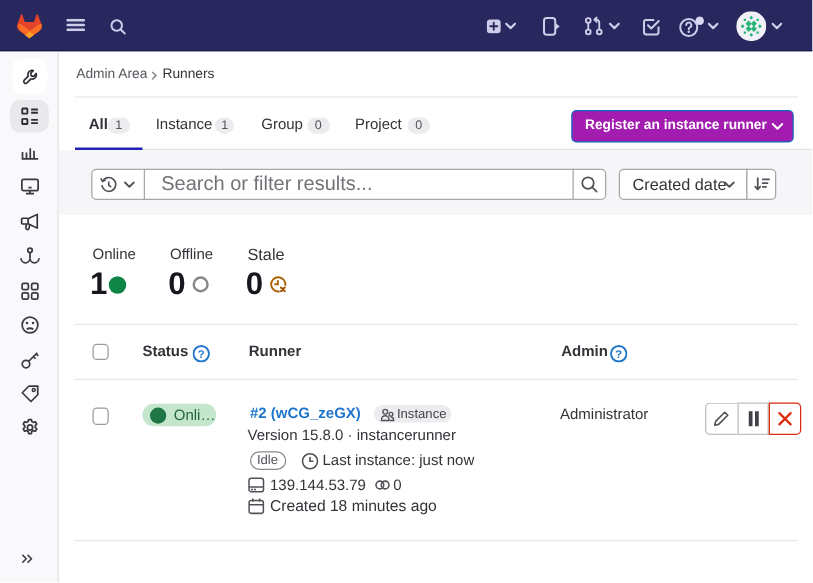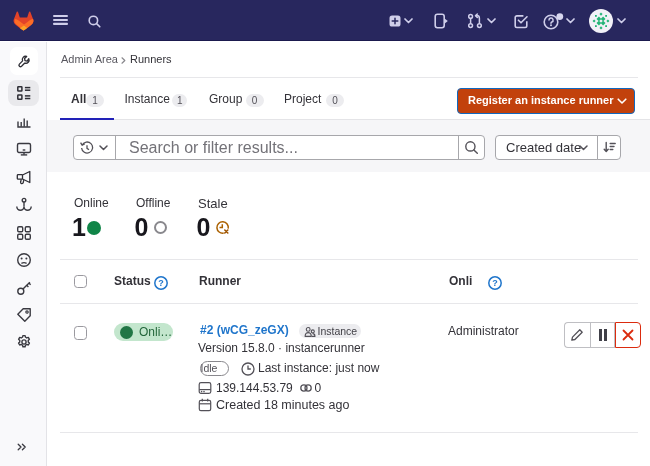--- a/index.html
+++ b/index.html
@@ -183,21 +183,21 @@
 <div class="abs badge" style="left:86px;top:93.5px;width:18px;height:13px;line-height:13px">1</div>
 <div class="abs" style="left:124.5px;top:91.5px;font-size:12px;line-height:15px;color:#333238">Instance</div>
 <div class="abs badge" style="left:172.3px;top:93.5px;width:15px;height:13px;line-height:13px">1</div>
 <div class="abs" style="left:209px;top:91.5px;font-size:12px;line-height:15px;color:#333238">Group</div>
 <div class="abs badge" style="left:245.5px;top:93.5px;width:18px;height:13px;line-height:13px">0</div>
 <div class="abs" style="left:284px;top:91.5px;font-size:12px;line-height:15px;color:#333238">Project</div>
 <div class="abs badge" style="left:326px;top:93.5px;width:18px;height:13px;line-height:13px">0</div>
 <div class="abs" style="left:60px;top:119px;width:590px;height:1px;background:#e4e4e7"></div>
 <div class="abs" style="left:60px;top:118px;width:54px;height:2px;background:#2222b8"></div>
 
-<div class="abs" style="left:457px;top:88px;width:178px;height:26px;background:#c2410c;border:1px solid #1068bf;border-radius:4px;color:#fff;font-size:11px;font-weight:bold;line-height:22px;white-space:nowrap;padding-left:10px">Register an instance runner</div>
+<div class="abs" style="left:457px;top:88px;width:178px;height:26px;background:#a21caf;border:1px solid #1068bf;border-radius:4px;color:#fff;font-size:11px;font-weight:bold;line-height:22px;white-space:nowrap;padding-left:10px">Register an instance runner</div>
 <svg class="abs" style="left:617px;top:98px" width="10" height="7" viewBox="0 0 10 7">
     <path d="M1.2 1.2 5 5l3.8-3.8" fill="none" stroke="#fff" stroke-width="1.6" stroke-linecap="round" stroke-linejoin="round"></path>
   </svg>
 
 <div class="abs" style="left:47px;top:120px;width:603px;height:52px;background:#f6f6f8"></div>
 <div class="abs" style="left:73px;top:135px;width:412px;height:25px;background:#fff;border:1px solid #a7a7ab;border-radius:4px"></div>
 <div class="abs" style="left:115px;top:135px;width:1px;height:25px;background:#a7a7ab"></div>
 <div class="abs" style="left:458px;top:135px;width:1px;height:25px;background:#a7a7ab"></div>
 <svg class="abs" style="left:80px;top:141px" width="14" height="14" viewBox="0 0 14 14">
   <g fill="none" stroke="#535158" stroke-width="1.3">
@@ -242,21 +242,21 @@
 </svg>
 
 <div class="hline" style="top:259px"></div>
 <div class="abs" style="left:73.5px;top:274.5px;width:13.5px;height:13.5px;border:1.2px solid #9a999f;border-radius:3.5px;background:#fff"></div>
 <div class="abs" style="left:114px;top:274px;font-size:12px;line-height:15px;font-weight:bold;color:#333238">Status</div>
 <svg class="abs" style="left:154px;top:276px" width="14" height="14" viewBox="0 0 14 14">
   <circle cx="7" cy="7" r="6.2" fill="none" stroke="#1f75cb" stroke-width="1.5"></circle>
   <text x="7" y="10.3" font-size="9" font-weight="bold" fill="#1f75cb" text-anchor="middle" font-family="Liberation Sans">?</text>
 </svg>
 <div class="abs" style="left:199px;top:274px;font-size:12px;line-height:15px;font-weight:bold;color:#333238">Runner</div>
-<div class="abs" style="left:449px;top:274px;font-size:12px;line-height:15px;font-weight:bold;color:#333238">Onli</div>
+<div class="abs" style="left:449px;top:274px;font-size:12px;line-height:15px;font-weight:bold;color:#333238">Admin</div>
 <svg class="abs" style="left:488px;top:276px" width="14" height="14" viewBox="0 0 14 14">
   <circle cx="7" cy="7" r="6.2" fill="none" stroke="#1f75cb" stroke-width="1.5"></circle>
   <text x="7" y="10.3" font-size="9" font-weight="bold" fill="#1f75cb" text-anchor="middle" font-family="Liberation Sans">?</text>
 </svg>
 <div class="hline" style="top:303px"></div>
 
 <div class="abs" style="left:73.5px;top:326px;width:13.5px;height:13.5px;border:1.2px solid #9a999f;border-radius:3.5px;background:#fff"></div>
 <div class="abs" style="left:114px;top:323px;width:59px;height:18px;background:#c3e6cd;border-radius:9px"></div>
 <div class="abs" style="left:119.5px;top:325.5px;width:13px;height:13px;border-radius:50%;background:#217645"></div>
 <div class="abs" style="left:139px;top:325px;font-size:12px;line-height:14px;color:#24663b">Onli…</div>
@@ -265,21 +265,21 @@
 <svg class="abs" style="left:303.5px;top:325.5px" width="12" height="12" viewBox="0 0 12 12">
   <g fill="none" stroke="#535158" stroke-width="1.1">
     <circle cx="4.2" cy="3.4" r="1.9"></circle>
       <path d="M1.2 10.4V9.6a3 3 0 0 1 6 0v.8z"></path>
     <circle cx="8.8" cy="5.4" r="1.5"></circle>
       <path d="M8.6 7.6a2.3 2.3 0 0 1 2.3 2.3v.5H7.8"></path>
   </g>
 </svg>
 <div class="abs" style="left:317.5px;top:325px;font-size:10.5px;line-height:13px;color:#434248">Instance</div>
 <div class="abs t12" style="left:198px;top:341px">Version 15.8.0 · instancerunner</div>
-<div class="abs" style="left:199.5px;top:360.5px;width:29px;height:15px;border:1px solid #89888d;border-radius:8px;font-size:10.5px;color:#535158;line-height:13.5px">Idle</div>
+<div class="abs" style="left:199.5px;top:360.5px;width:29px;height:15px;border:1px solid #89888d;border-radius:8px;font-size:10.5px;color:#535158;text-align:center;line-height:13.5px">Idle</div>
 <svg class="abs" style="left:240.5px;top:361.5px" width="14" height="14" viewBox="0 0 14 14">
   <circle cx="7" cy="7" r="6" fill="none" stroke="#535158" stroke-width="1.3"></circle>
   <path d="M7 3.6V7h2.8" fill="none" stroke="#535158" stroke-width="1.3"></path>
 </svg>
 <div class="abs t12" style="left:258px;top:360.5px">Last instance: just now</div>
 <svg class="abs" style="left:198px;top:381px" width="14" height="14" viewBox="0 0 14 14">
   <g fill="none" stroke="#535158" stroke-width="1.2">
     <rect x="1.2" y="1.6" width="11.6" height="10.8" rx="1.8"></rect>
     <line x1="1.2" y1="8.6" x2="12.8" y2="8.6"></line>
   </g>

